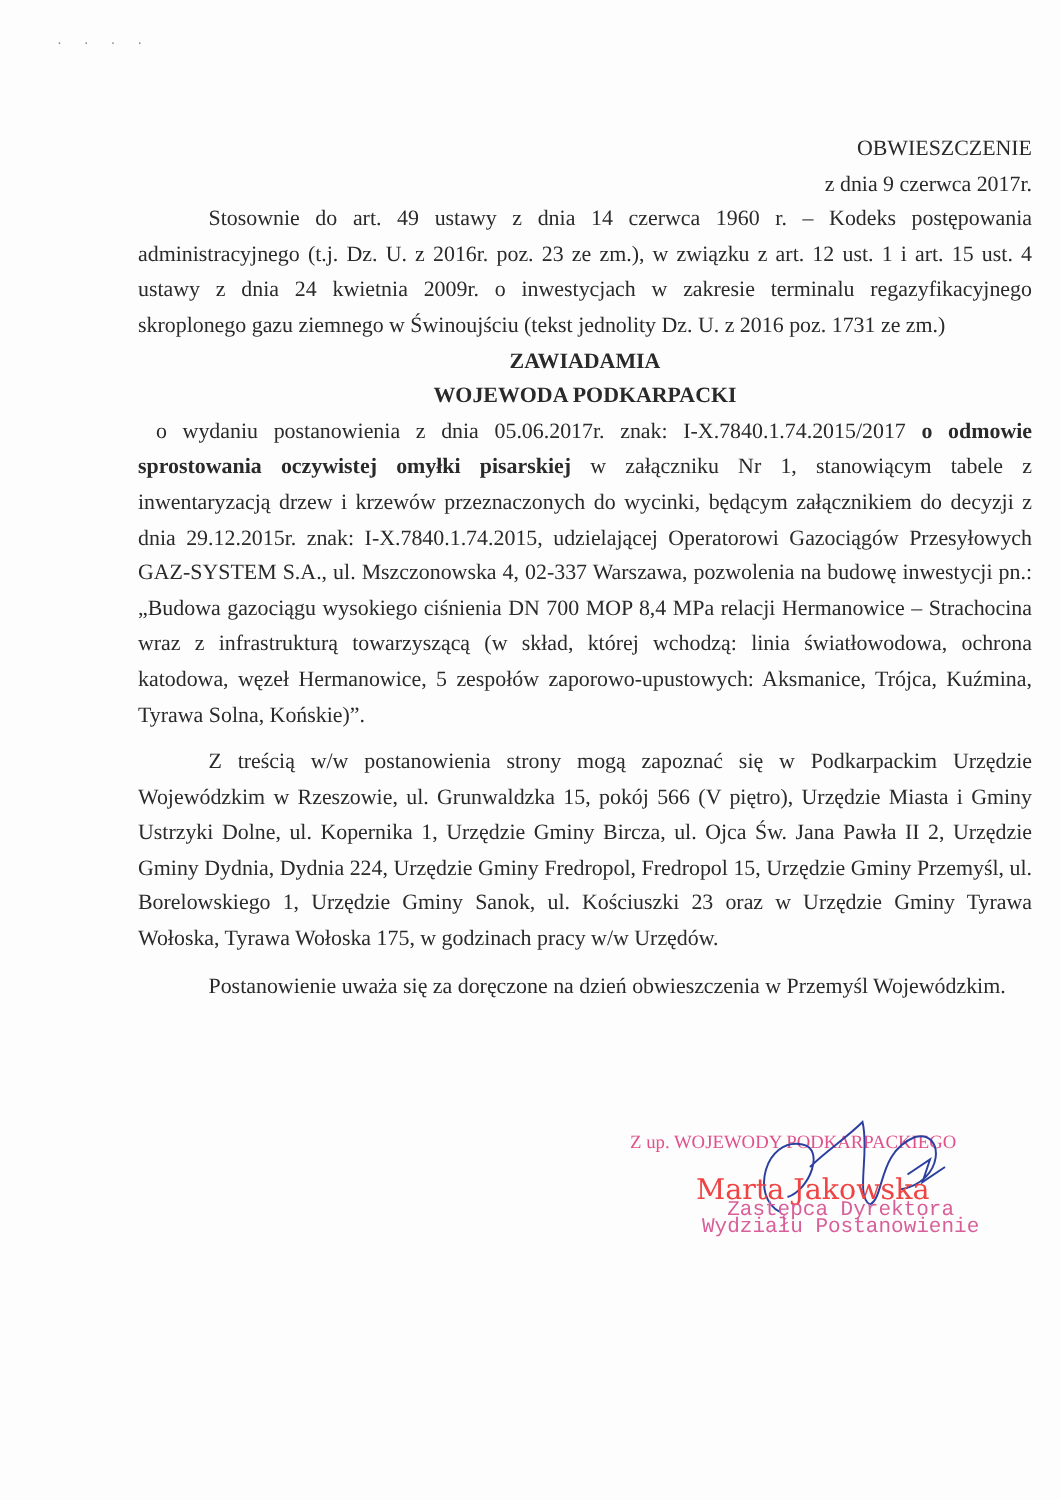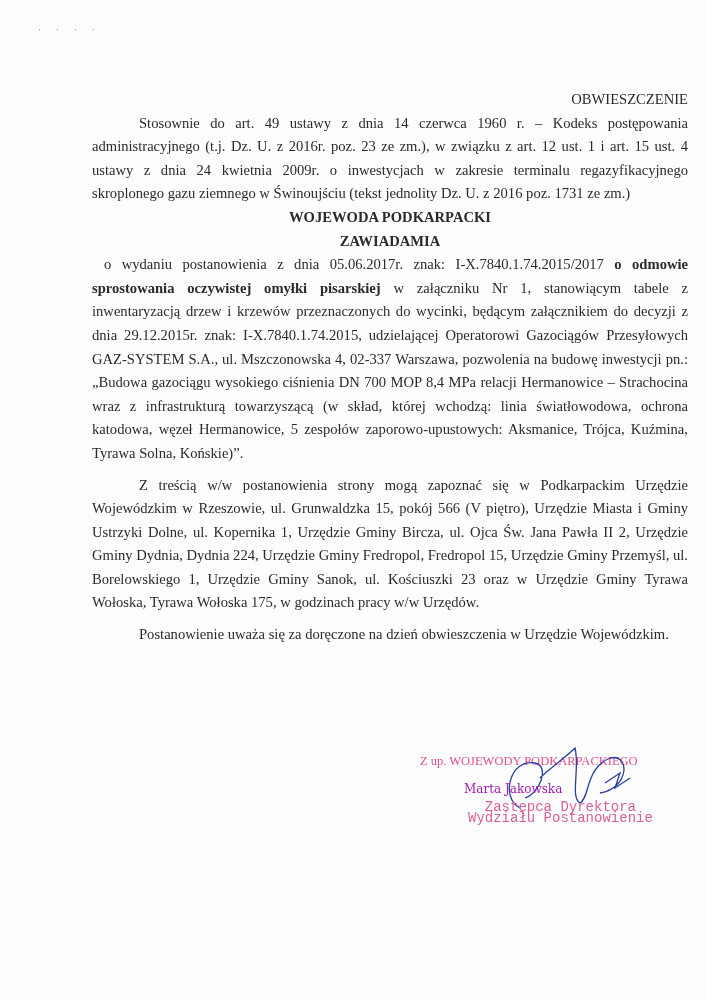--- a/index.html
+++ b/index.html
@@ -8,39 +8,40 @@
   .specks { position:absolute; left:38px; top:24px; font-size:10px; color:#888; letter-spacing:6px; }
   .doc { position:absolute; left:92px; top:88px; width:596px; font-size:14.6px; line-height:23.6px; }
   .center { text-align:right; }
   .title { margin-top:0; }
   .p { text-align:justify; text-indent:47px; margin:0; }
   .bold { font-weight:bold; }
   .heading { text-align:center; font-weight:bold; margin:0; }
   .gap { height:8px; }
   .sig { position:absolute; left:420px; top:752px; width:240px; height:80px; }
   .stamp-top { position:absolute; left:0; top:2px; font-family:"Liberation Serif", serif; font-size:12.5px; color:#e0508a; white-space:nowrap; }
-  .stamp-name { position:absolute; left:44px; top:30px; font-family:"DejaVu Serif", serif; font-size:12px; color:#a21caf; }
+  .stamp-name { position:absolute; left:44px; top:30px; font-family:"DejaVu Serif", serif; font-size:19px; color:#ef4444; }
   .stamp-role { position:absolute; left:48px; top:50px; font-family:Liberation Mono, monospace; font-size:14px; color:#d8609a; line-height:11px; text-align:center; }
   .scrawl { position:absolute; left:60px; top:-14px; }
 </style>
 </head>
 <body>
 
 <div class="specks">· · · ·</div>
 
 <div class="doc">
   <div class="center title">OBWIESZCZENIE</div>
+  <div class="center">z dnia 9 czerwca 2017r.</div>
   <p class="p">Stosownie do art. 49 ustawy z dnia 14 czerwca 1960 r. – Kodeks postępowania administracyjnego (t.j. Dz. U. z 2016r. poz. 23 ze zm.), w związku z art. 12 ust. 1 i art. 15 ust. 4 ustawy z dnia 24 kwietnia 2009r. o inwestycjach w zakresie terminalu regazyfikacyjnego skroplonego gazu ziemnego w Świnoujściu (tekst jednolity Dz. U. z 2016 poz. 1731 ze zm.)</p>
+  <p class="heading">ZAWIADAMIA</p>
   <p class="heading">WOJEWODA  PODKARPACKI</p>
-  <p class="heading">ZAWIADAMIA</p>
   <p class="p" style="text-indent:12px"><span>o wydaniu postanowienia z dnia 05.06.2017r. znak: I-X.7840.1.74.2015/2017 </span><span class="bold">o odmowie sprostowania oczywistej omyłki pisarskiej</span><span> w załączniku Nr 1, stanowiącym tabele z inwentaryzacją drzew i krzewów przeznaczonych do wycinki, będącym załącznikiem do decyzji z dnia 29.12.2015r. znak: I-X.7840.1.74.2015, udzielającej Operatorowi Gazociągów Przesyłowych GAZ-SYSTEM S.A., ul. Mszczonowska 4, 02-337 Warszawa, pozwolenia na budowę inwestycji pn.: „Budowa gazociągu wysokiego ciśnienia DN 700 MOP 8,4 MPa relacji Hermanowice – Strachocina wraz z infrastrukturą towarzyszącą (w skład, której wchodzą: linia światłowodowa, ochrona katodowa, węzeł Hermanowice, 5 zespołów zaporowo-upustowych: Aksmanice, Trójca, Kuźmina, Tyrawa Solna, Końskie)”.</span></p>
   <div class="gap"></div>
   <p class="p">Z treścią w/w postanowienia strony mogą zapoznać się w Podkarpackim Urzędzie Wojewódzkim w Rzeszowie, ul. Grunwaldzka 15, pokój 566 (V piętro), Urzędzie Miasta i Gminy Ustrzyki Dolne, ul. Kopernika 1, Urzędzie Gminy Bircza, ul. Ojca Św. Jana Pawła II 2, Urzędzie Gminy Dydnia, Dydnia 224, Urzędzie Gminy Fredropol, Fredropol 15, Urzędzie Gminy Przemyśl, ul. Borelowskiego 1, Urzędzie Gminy Sanok, ul. Kościuszki 23 oraz w Urzędzie Gminy Tyrawa Wołoska, Tyrawa Wołoska 175, w godzinach pracy w/w Urzędów.</p>
   <div class="gap"></div>
-  <p class="p">Postanowienie uważa się za doręczone na dzień obwieszczenia w Urzędzie Wojewódzkim.</p>
+  <p class="p">Postanowienie uważa się za doręczone na dzień obwieszczenia w Przemyśl Wojewódzkim.</p>
 </div>
 
 <div class="sig">
   <div class="stamp-top">Z up. WOJEWODY PODKARPACKIEGO</div>
   <svg class="scrawl" width="180" height="90">
     <path d="M40 70 C20 60 30 20 55 25 C70 28 60 55 45 60 M60 40 C70 30 85 20 95 10 C100 30 90 60 100 65 C110 60 105 30 130 20 C150 15 150 50 120 55 M125 45 L140 35 L135 50 L150 40" fill="none" stroke="#2b3f9e" stroke-width="1.3"></path>
   </svg>
   <div class="stamp-name">Marta Jakowska</div>
   <div class="stamp-role">
     <div>Zastępca Dyrektora</div>

